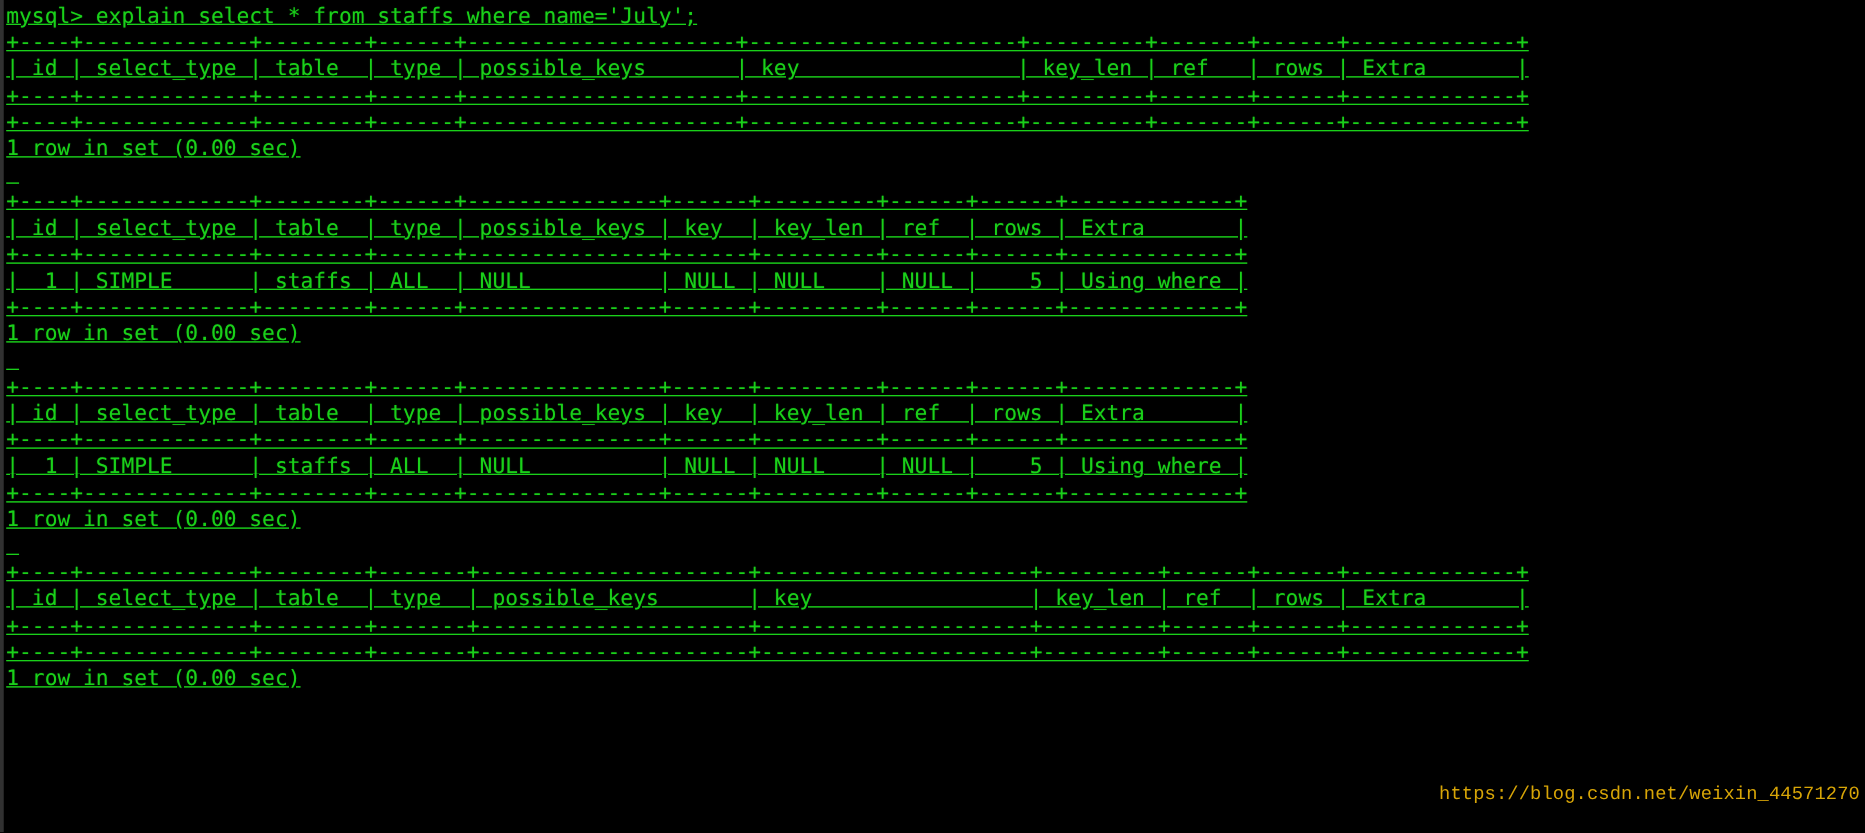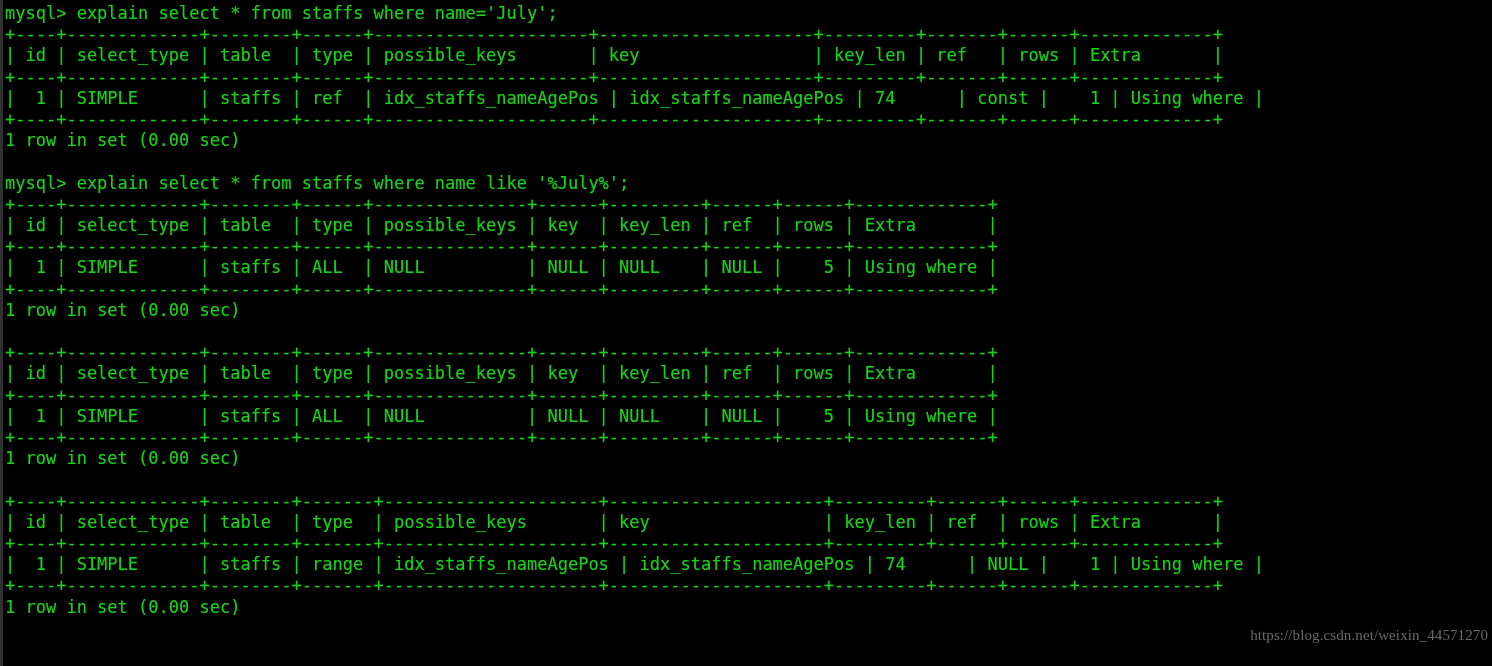--- a/index.html
+++ b/index.html
@@ -44,27 +44,27 @@
     margin: 0;
     padding: 0;
     font-family: inherit;
     font-size: inherit;
     line-height: 21.2px;
     color: #1ad01a;
     white-space: pre;
     text-shadow: 0 0 1px rgba(26,208,26,.45);
   }
   pre.term-line.blank { color: transparent; }
-  .block { display: block; }
+  .block { display: block; text-decoration: underline; }
   #watermark {
     position: absolute;
     right: 4px;
     bottom: 22px;
-    color: #737373;
-    font-family: Liberation Serif, serif;
+    color: #eab308;
+    font-family: Liberation Mono, monospace;
     font-size: 15px;
     line-height: 17px;
     letter-spacing: .1px;
     opacity: .92;
     text-shadow: 0 0 2px #000;
     white-space: nowrap;
   }
 </style>
 </head>
 <body>
@@ -72,28 +72,26 @@
 <div id="terminal">
   <div id="left-edge"></div>
 
   <div id="screen">
 
     <div class="block">
       <pre class="term-line">mysql&gt; explain select * from staffs where name='July';</pre>
       <pre class="term-line">+----+-------------+--------+------+---------------------+---------------------+---------+-------+------+-------------+</pre>
       <pre class="term-line">| id | select_type | table  | type | possible_keys       | key                 | key_len | ref   | rows | Extra       |</pre>
       <pre class="term-line">+----+-------------+--------+------+---------------------+---------------------+---------+-------+------+-------------+</pre>
-      <pre class="term-line">|  1 | SIMPLE      | staffs | ref  | idx_staffs_nameAgePos | idx_staffs_nameAgePos | 74      | const |    1 | Using where |</pre>
       <pre class="term-line">+----+-------------+--------+------+---------------------+---------------------+---------+-------+------+-------------+</pre>
       <pre class="term-line">1 row in set (0.00 sec)</pre>
       <pre class="term-line blank"> </pre>
     </div>
 
     <div class="block">
-      <pre class="term-line">mysql&gt; explain select * from staffs where name like '%July%';</pre>
       <pre class="term-line">+----+-------------+--------+------+---------------+------+---------+------+------+-------------+</pre>
       <pre class="term-line">| id | select_type | table  | type | possible_keys | key  | key_len | ref  | rows | Extra       |</pre>
       <pre class="term-line">+----+-------------+--------+------+---------------+------+---------+------+------+-------------+</pre>
       <pre class="term-line">|  1 | SIMPLE      | staffs | ALL  | NULL          | NULL | NULL    | NULL |    5 | Using where |</pre>
       <pre class="term-line">+----+-------------+--------+------+---------------+------+---------+------+------+-------------+</pre>
       <pre class="term-line">1 row in set (0.00 sec)</pre>
       <pre class="term-line blank"> </pre>
     </div>
 
     <div class="block">
@@ -103,21 +101,20 @@
       <pre class="term-line">|  1 | SIMPLE      | staffs | ALL  | NULL          | NULL | NULL    | NULL |    5 | Using where |</pre>
       <pre class="term-line">+----+-------------+--------+------+---------------+------+---------+------+------+-------------+</pre>
       <pre class="term-line">1 row in set (0.00 sec)</pre>
       <pre class="term-line blank"> </pre>
     </div>
 
     <div class="block">
       <pre class="term-line">+----+-------------+--------+-------+---------------------+---------------------+---------+------+------+-------------+</pre>
       <pre class="term-line">| id | select_type | table  | type  | possible_keys       | key                 | key_len | ref  | rows | Extra       |</pre>
       <pre class="term-line">+----+-------------+--------+-------+---------------------+---------------------+---------+------+------+-------------+</pre>
-      <pre class="term-line">|  1 | SIMPLE      | staffs | range | idx_staffs_nameAgePos | idx_staffs_nameAgePos | 74      | NULL |    1 | Using where |</pre>
       <pre class="term-line">+----+-------------+--------+-------+---------------------+---------------------+---------+------+------+-------------+</pre>
       <pre class="term-line">1 row in set (0.00 sec)</pre>
     </div>
 
   </div>
 
   <div id="watermark">https://blog.csdn.net/weixin_44571270</div>
 </div>
 
 </body></html>

